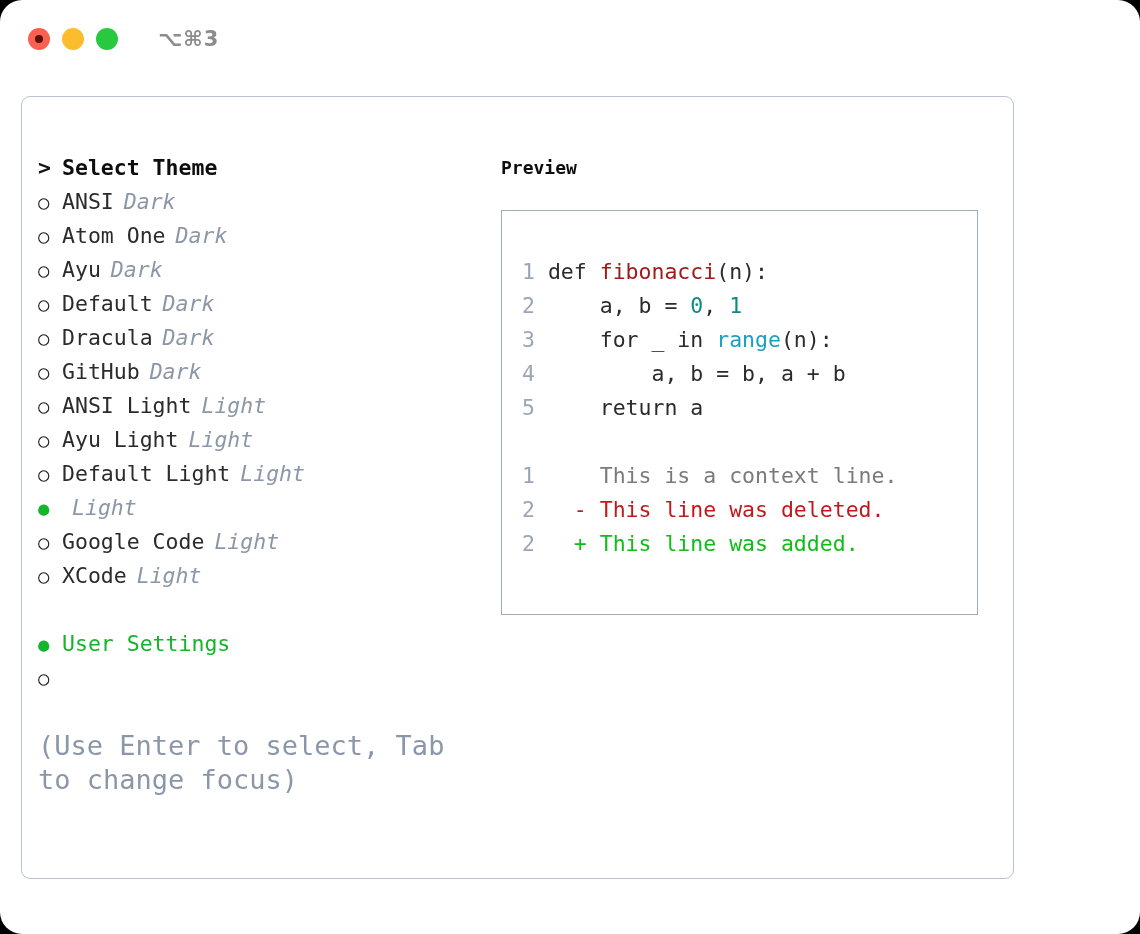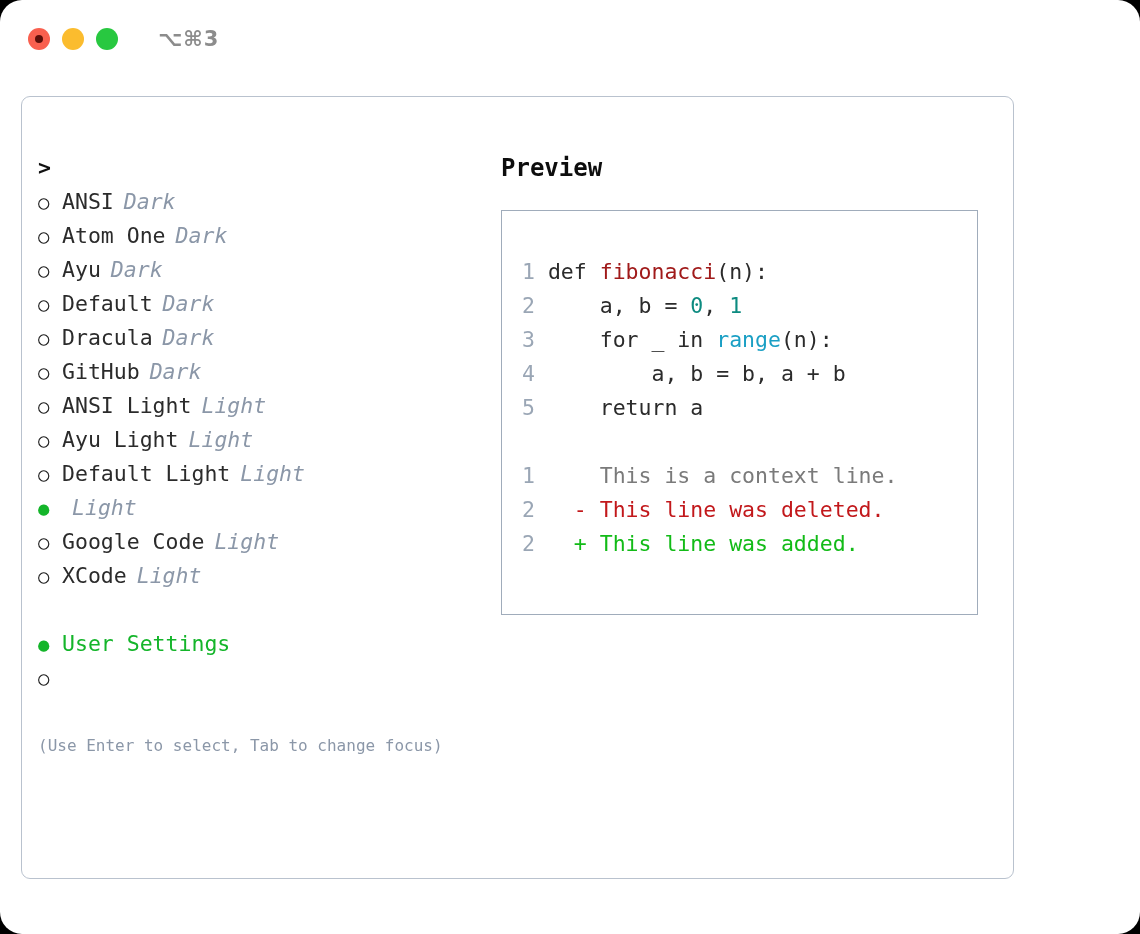--- a/index.html
+++ b/index.html
@@ -133,35 +133,35 @@
   .row-tag {
     color: #8b97a8;
     margin-left: 10px;
     font-style: italic;
   }
 
   .spacer-sm { height: 34px; }
 
   .hint {
     margin-top: 34px;
-    font-size: 16px;
+    font-size: 27px;
     line-height: 34px;
     color: #8b97a8;
     width: 415px;
     white-space: pre-wrap;
   }
 
   
   .col-right {
     flex: 1;
     padding: 54px 0 0 17px;
   }
 
   .preview-title {
-    font-size: 24px;
+    font-size: 18px;
     font-weight: bold;
     color: #0d0d0d;
     line-height: 34px;
     margin-bottom: 25px;
   }
 
   .preview-box {
     width: 477px;
     height: 405px;
     border: 1px solid #a0acbb;
@@ -207,20 +207,21 @@
     <div class="shortcut">⌥⌘3</div>
   </div>
 
   <div class="panel">
     <div class="panel-inner">
 
       <div class="col-left">
 
         <div class="row">
           <span class="marker marker-caret">&gt;</span>
+          <span class="row-label bold">Select Theme</span>
         </div>
 
         <div id="theme-items">
             <div class="row"><span class="marker ">○</span><span class="row-label">ANSI</span><span class="row-tag">Dark</span></div>
             <div class="row"><span class="marker ">○</span><span class="row-label">Atom One</span><span class="row-tag">Dark</span></div>
             <div class="row"><span class="marker ">○</span><span class="row-label">Ayu</span><span class="row-tag">Dark</span></div>
             <div class="row"><span class="marker ">○</span><span class="row-label">Default</span><span class="row-tag">Dark</span></div>
             <div class="row"><span class="marker ">○</span><span class="row-label">Dracula</span><span class="row-tag">Dark</span></div>
             <div class="row"><span class="marker ">○</span><span class="row-label">GitHub</span><span class="row-tag">Dark</span></div>
             <div class="row"><span class="marker ">○</span><span class="row-label">ANSI Light</span><span class="row-tag">Light</span></div>

